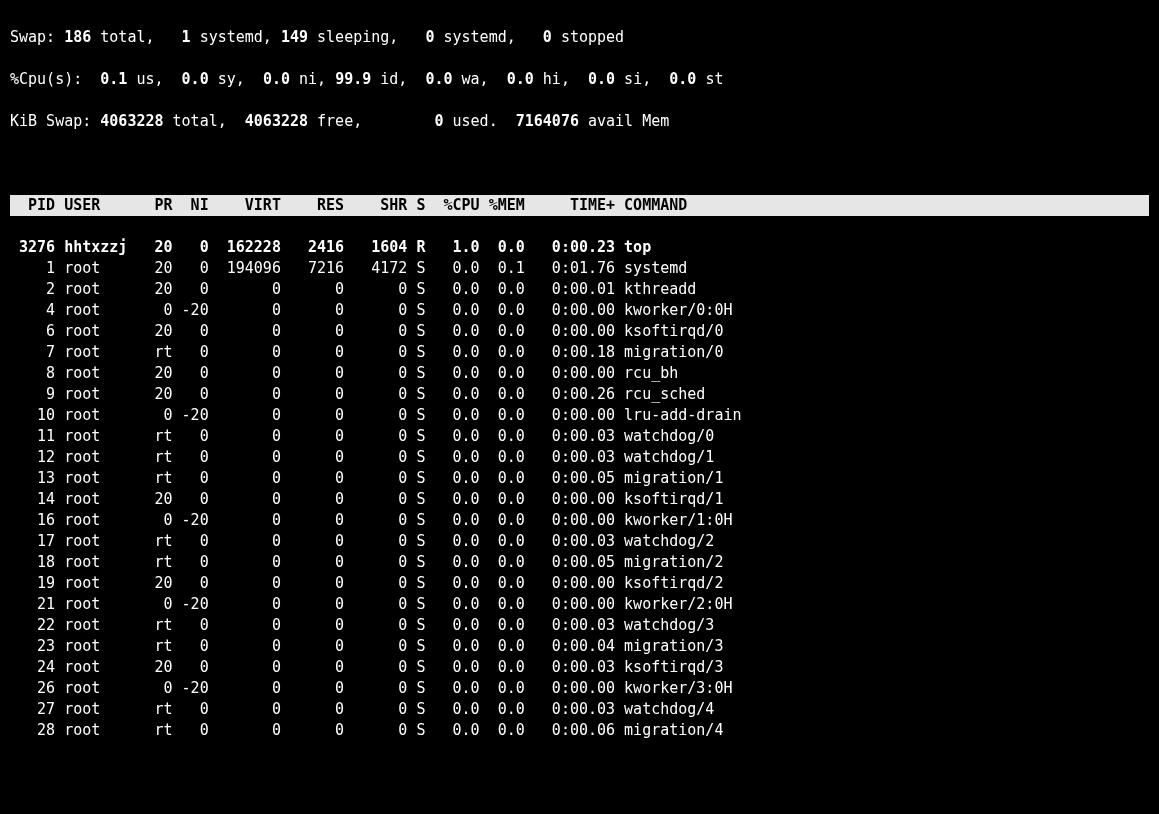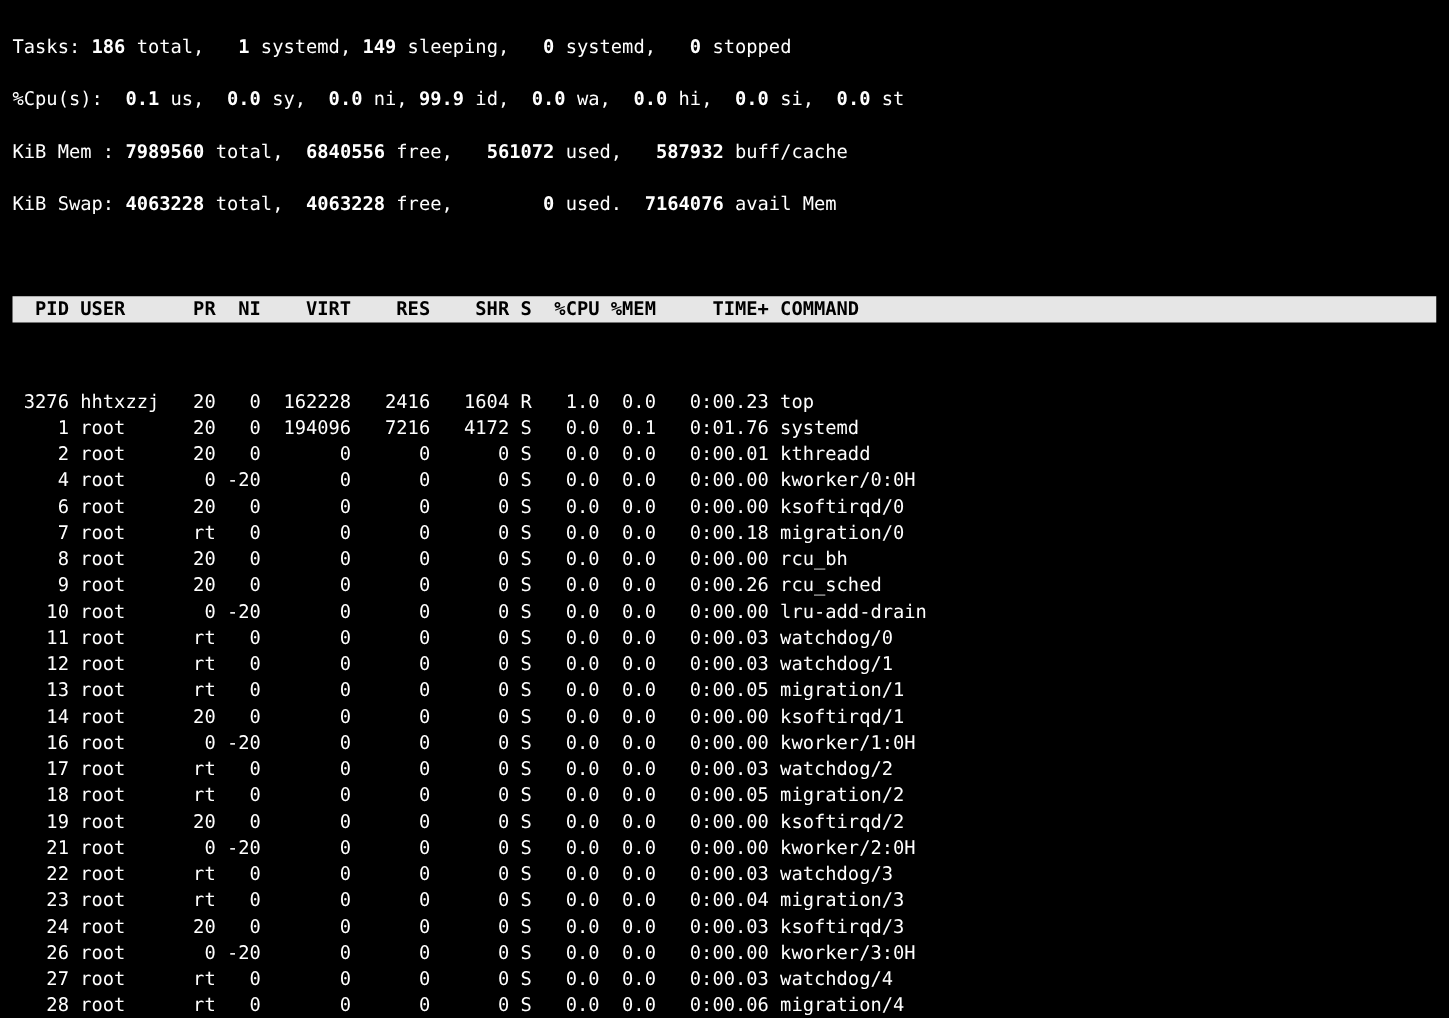--- a/index.html
+++ b/index.html
@@ -1,25 +1,24 @@
 <!DOCTYPE html>
 <html><head>
 <meta charset="utf-8">
 <style>
   html,body{margin:0;padding:0;background:#000;color:#fff;font-family:"DejaVu Sans Mono","Menlo","Consolas",monospace;font-size:15px;line-height:21px;}
   .term{padding:6px 10px;white-space:pre;}
   .hdr{font-weight:bold;}
   .bar{background:#e6e6e6;color:#000;font-weight:bold;}
-  .hi{font-weight:normal;margin-top:32px;}
+  .hi{font-weight:bold;}
   .row{display:block;}
 </style>
 </head>
 <body>
 
 <div class="term">
-<span class="row"><span>Tasks: </span><span class="hdr">186</span><span> total,   </span><span class="hdr">1</span><span> systemd, </span><span class="hdr">149</span><span> sleeping,   </span><span class="hdr">0</span><span> systemd,   </span><span class="hdr">0</span><span> stopped</span></span>
+<span class="row"><span>Swap: </span><span class="hdr">186</span><span> total,   </span><span class="hdr">1</span><span> systemd, </span><span class="hdr">149</span><span> sleeping,   </span><span class="hdr">0</span><span> systemd,   </span><span class="hdr">0</span><span> stopped</span></span>
 <span class="row"><span>%Cpu(s):  </span><span class="hdr">0.1</span><span> us,  </span><span class="hdr">0.0</span><span> sy,  </span><span class="hdr">0.0</span><span> ni, </span><span class="hdr">99.9</span><span> id,  </span><span class="hdr">0.0</span><span> wa,  </span><span class="hdr">0.0</span><span> hi,  </span><span class="hdr">0.0</span><span> si,  </span><span class="hdr">0.0</span><span> st</span></span>
-<span class="row"><span>KiB Mem : </span><span class="hdr">7989560</span><span> total,  </span><span class="hdr">6840556</span><span> free,   </span><span class="hdr">561072</span><span> used,   </span><span class="hdr">587932</span><span> buff/cache</span></span>
 <span class="row"><span>KiB Swap: </span><span class="hdr">4063228</span><span> total,  </span><span class="hdr">4063228</span><span> free,        </span><span class="hdr">0</span><span> used.  </span><span class="hdr">7164076</span><span> avail Mem</span></span>
 <span class="row"> </span>
 <span class="row bar">  PID USER      PR  NI    VIRT    RES    SHR S  %CPU %MEM     TIME+ COMMAND                                                                </span>
 <div id="proc-list"><span class="row hi"> 3276 hhtxzzj   20   0  162228   2416   1604 R   1.0  0.0   0:00.23 top</span><span class="row">    1 root      20   0  194096   7216   4172 S   0.0  0.1   0:01.76 systemd</span><span class="row">    2 root      20   0       0      0      0 S   0.0  0.0   0:00.01 kthreadd</span><span class="row">    4 root       0 -20       0      0      0 S   0.0  0.0   0:00.00 kworker/0:0H</span><span class="row">    6 root      20   0       0      0      0 S   0.0  0.0   0:00.00 ksoftirqd/0</span><span class="row">    7 root      rt   0       0      0      0 S   0.0  0.0   0:00.18 migration/0</span><span class="row">    8 root      20   0       0      0      0 S   0.0  0.0   0:00.00 rcu_bh</span><span class="row">    9 root      20   0       0      0      0 S   0.0  0.0   0:00.26 rcu_sched</span><span class="row">   10 root       0 -20       0      0      0 S   0.0  0.0   0:00.00 lru-add-drain</span><span class="row">   11 root      rt   0       0      0      0 S   0.0  0.0   0:00.03 watchdog/0</span><span class="row">   12 root      rt   0       0      0      0 S   0.0  0.0   0:00.03 watchdog/1</span><span class="row">   13 root      rt   0       0      0      0 S   0.0  0.0   0:00.05 migration/1</span><span class="row">   14 root      20   0       0      0      0 S   0.0  0.0   0:00.00 ksoftirqd/1</span><span class="row">   16 root       0 -20       0      0      0 S   0.0  0.0   0:00.00 kworker/1:0H</span><span class="row">   17 root      rt   0       0      0      0 S   0.0  0.0   0:00.03 watchdog/2</span><span class="row">   18 root      rt   0       0      0      0 S   0.0  0.0   0:00.05 migration/2</span><span class="row">   19 root      20   0       0      0      0 S   0.0  0.0   0:00.00 ksoftirqd/2</span><span class="row">   21 root       0 -20       0      0      0 S   0.0  0.0   0:00.00 kworker/2:0H</span><span class="row">   22 root      rt   0       0      0      0 S   0.0  0.0   0:00.03 watchdog/3</span><span class="row">   23 root      rt   0       0      0      0 S   0.0  0.0   0:00.04 migration/3</span><span class="row">   24 root      20   0       0      0      0 S   0.0  0.0   0:00.03 ksoftirqd/3</span><span class="row">   26 root       0 -20       0      0      0 S   0.0  0.0   0:00.00 kworker/3:0H</span><span class="row">   27 root      rt   0       0      0      0 S   0.0  0.0   0:00.03 watchdog/4</span><span class="row">   28 root      rt   0       0      0      0 S   0.0  0.0   0:00.06 migration/4</span></div>
 </div>
 
 </body></html>

